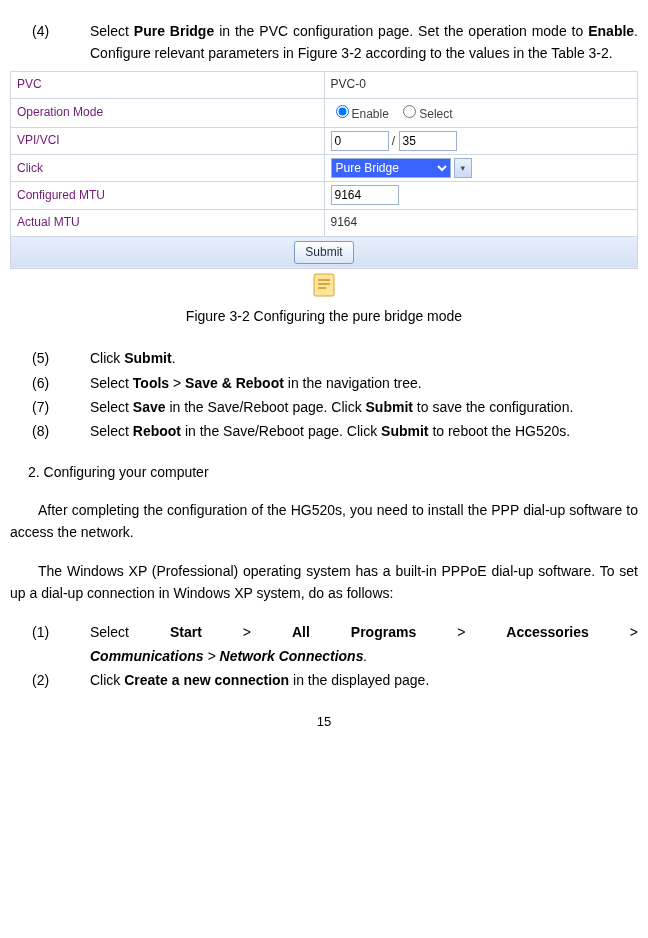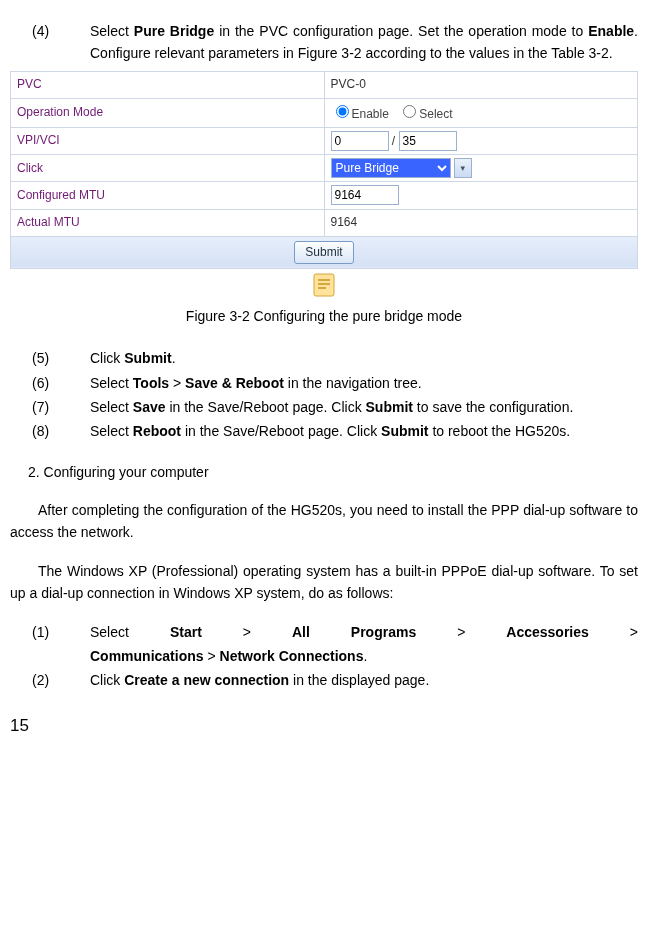--- a/index.html
+++ b/index.html
@@ -102,22 +102,23 @@
     .section-heading {
       margin: 18px 0 10px 18px;
       font-size: 14px;
     }
     .para {
       text-align: justify;
       text-indent: 28px;
       margin: 16px 0;
     }
     .page-num {
+      text-align: center;
       margin-top: 20px;
-      font-size: 17px;
+      font-size: 13px;
     }
     b { font-weight: bold; }
   </style>
 </head>
 <body>
 
 <div class="step-item">
   <div class="step-num">(4)</div>
   <div class="step-text">
     <span>Select </span><b>Pure Bridge</b><span> in the PVC configuration page. Set the operation mode to </span><b>Enable</b><span>. Configure relevant parameters in Figure 3-2 according to the values in the Table 3-2.</span>
@@ -208,21 +209,21 @@
 <div class="para" style="text-indent:28px;">The Windows XP (Professional) operating system has a built-in PPPoE dial-up software. To set up a dial-up connection in Windows XP system, do as follows:</div>
 
 <div class="step-item">
   <div class="step-num">(1)</div>
   <div class="step-text" style="text-align-last:justify;">
     <span>Select </span><b>Start</b><span> &gt; </span><b>All Programs</b><span> &gt; </span><b>Accessories</b><span> &gt; </span>
   </div>
 </div>
 <div class="step-item">
   <div class="step-num"></div>
-  <div class="step-text" style="text-align:left;">
+  <div class="step-text" style="text-align:left;font-style:italic;">
     <b>Communications</b><span> &gt; </span><b>Network Connections</b><span>.</span>
   </div>
 </div>
 <div class="step-item">
   <div class="step-num">(2)</div>
   <div class="step-text">
     <span>Click </span><b>Create a new connection</b><span> in the displayed page.</span>
   </div>
 </div>
 

